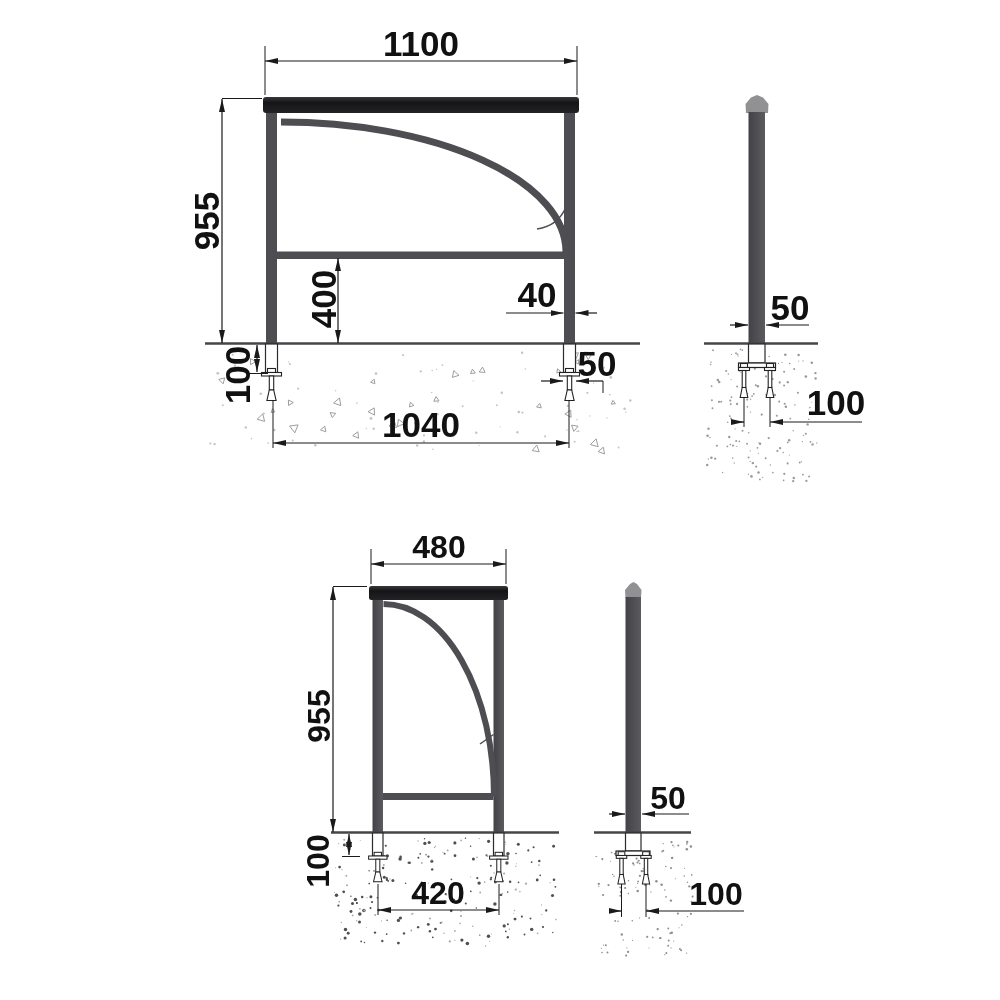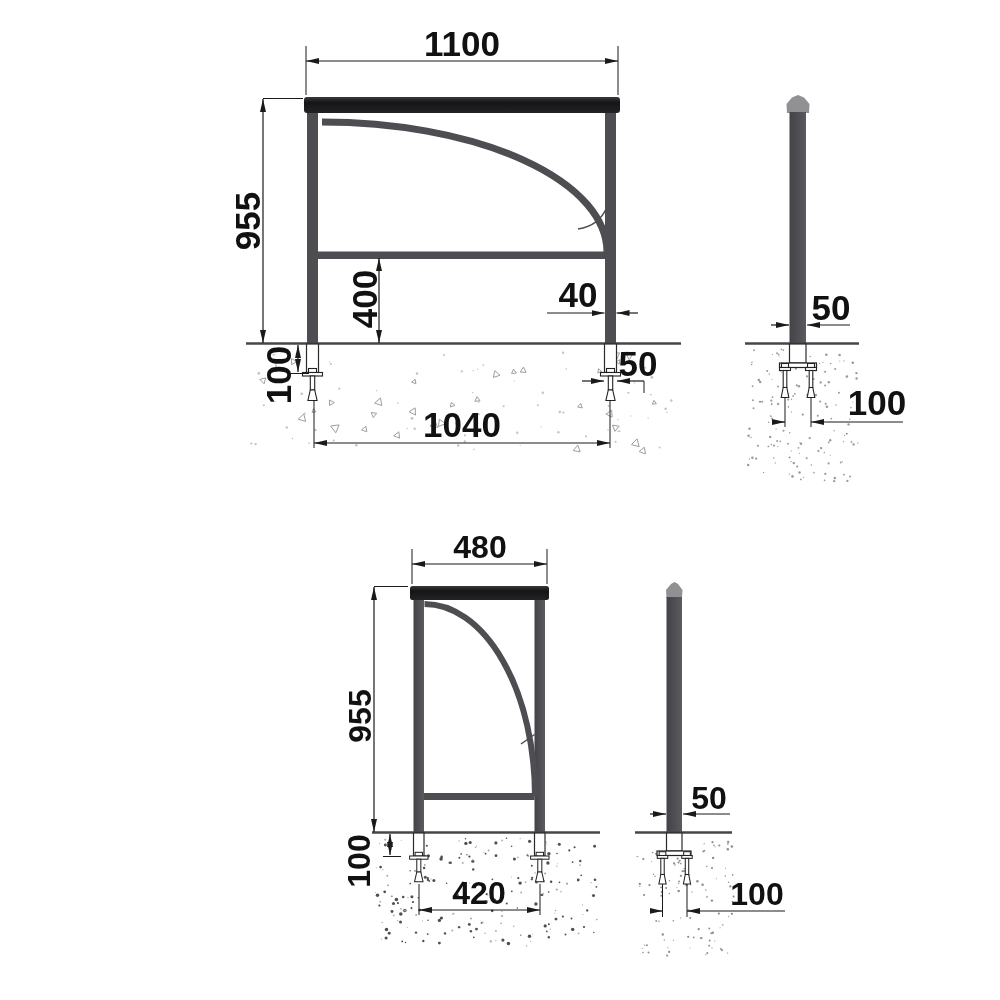--- a/index.html
+++ b/index.html
@@ -1,16 +1,16 @@
 <!DOCTYPE html>
 <html><head>
 <meta charset="utf-8">
 <style>
   html,body{margin:0;padding:0;background:#ffffff;}
-  .canvas{width:948px;height:1000px;position:relative;background:#ffffff;overflow:hidden;padding-left:41px;}
+  .canvas{width:948px;height:1000px;position:relative;background:#ffffff;overflow:hidden;}
   svg{display:block;}
   .dim{stroke:#1a1a1a;stroke-width:1.2;fill:none;}
   .ext{stroke:#1a1a1a;stroke-width:1;fill:none;}
   .ground{stroke:#46464a;stroke-width:2.4;fill:none;}
   .steel{fill:#4d4d52;}
   .curve{stroke:#4d4d52;fill:none;}
   .fillet{stroke:#4d4d52;stroke-width:1.5;fill:none;}
   .stub{fill:#ffffff;stroke:#2b2b2b;stroke-width:1.2;}
   .bolt{fill:#ffffff;stroke:#222222;stroke-width:1.1;}
   .plate{fill:#ffffff;stroke:#222222;stroke-width:1.2;}

